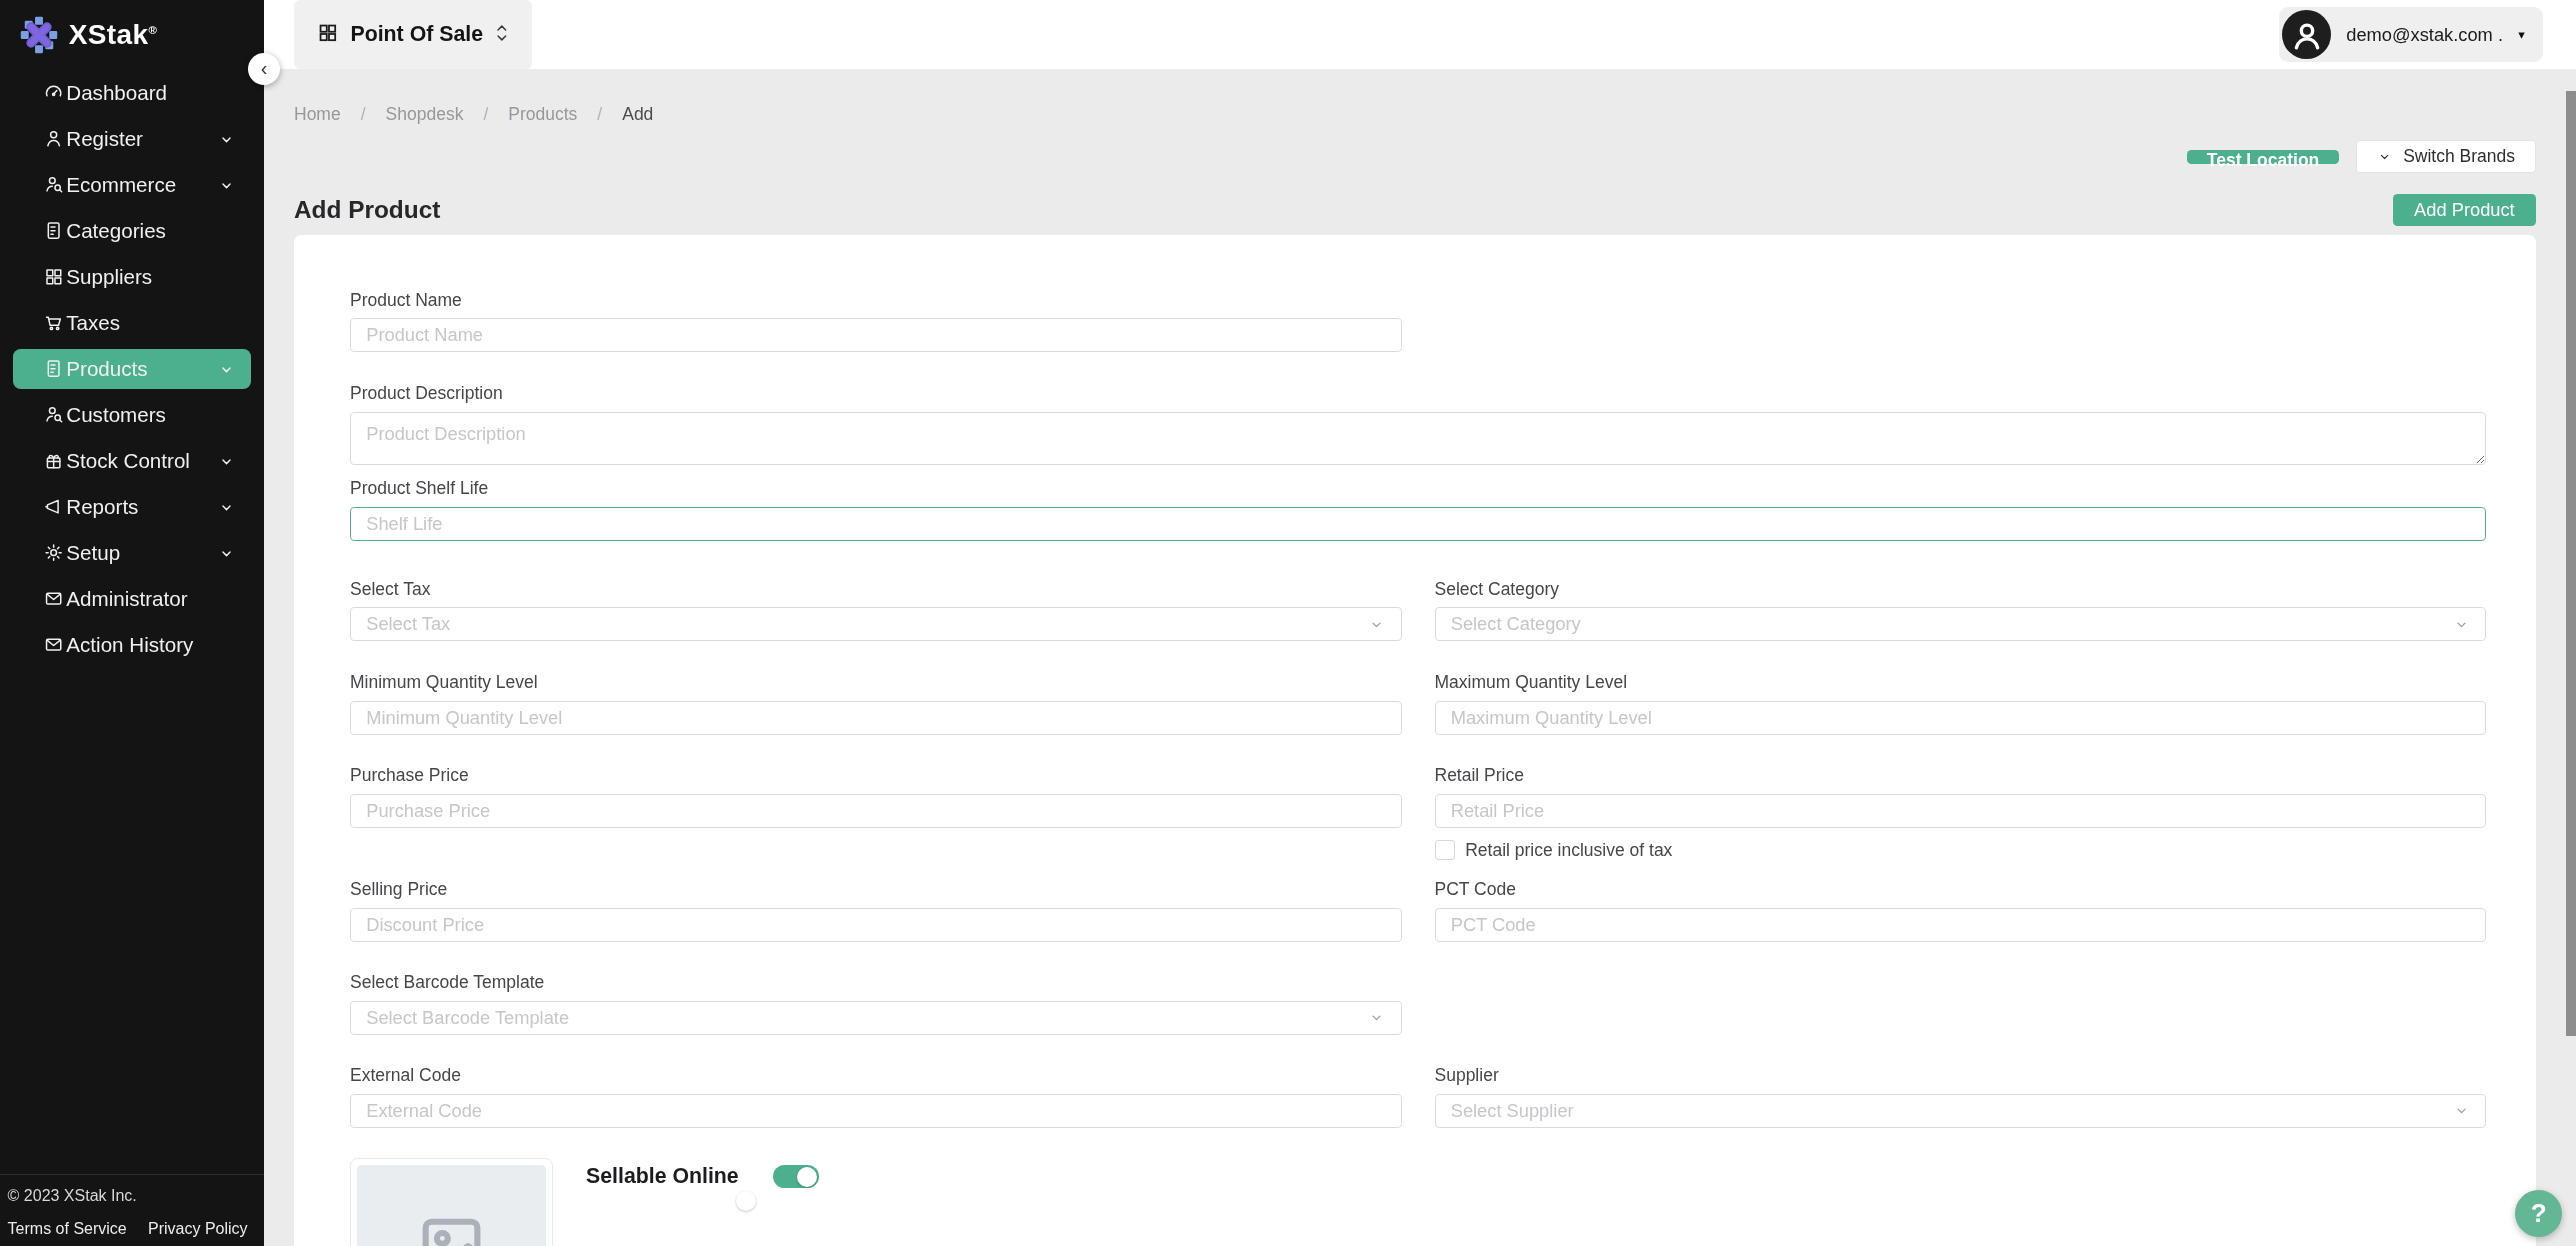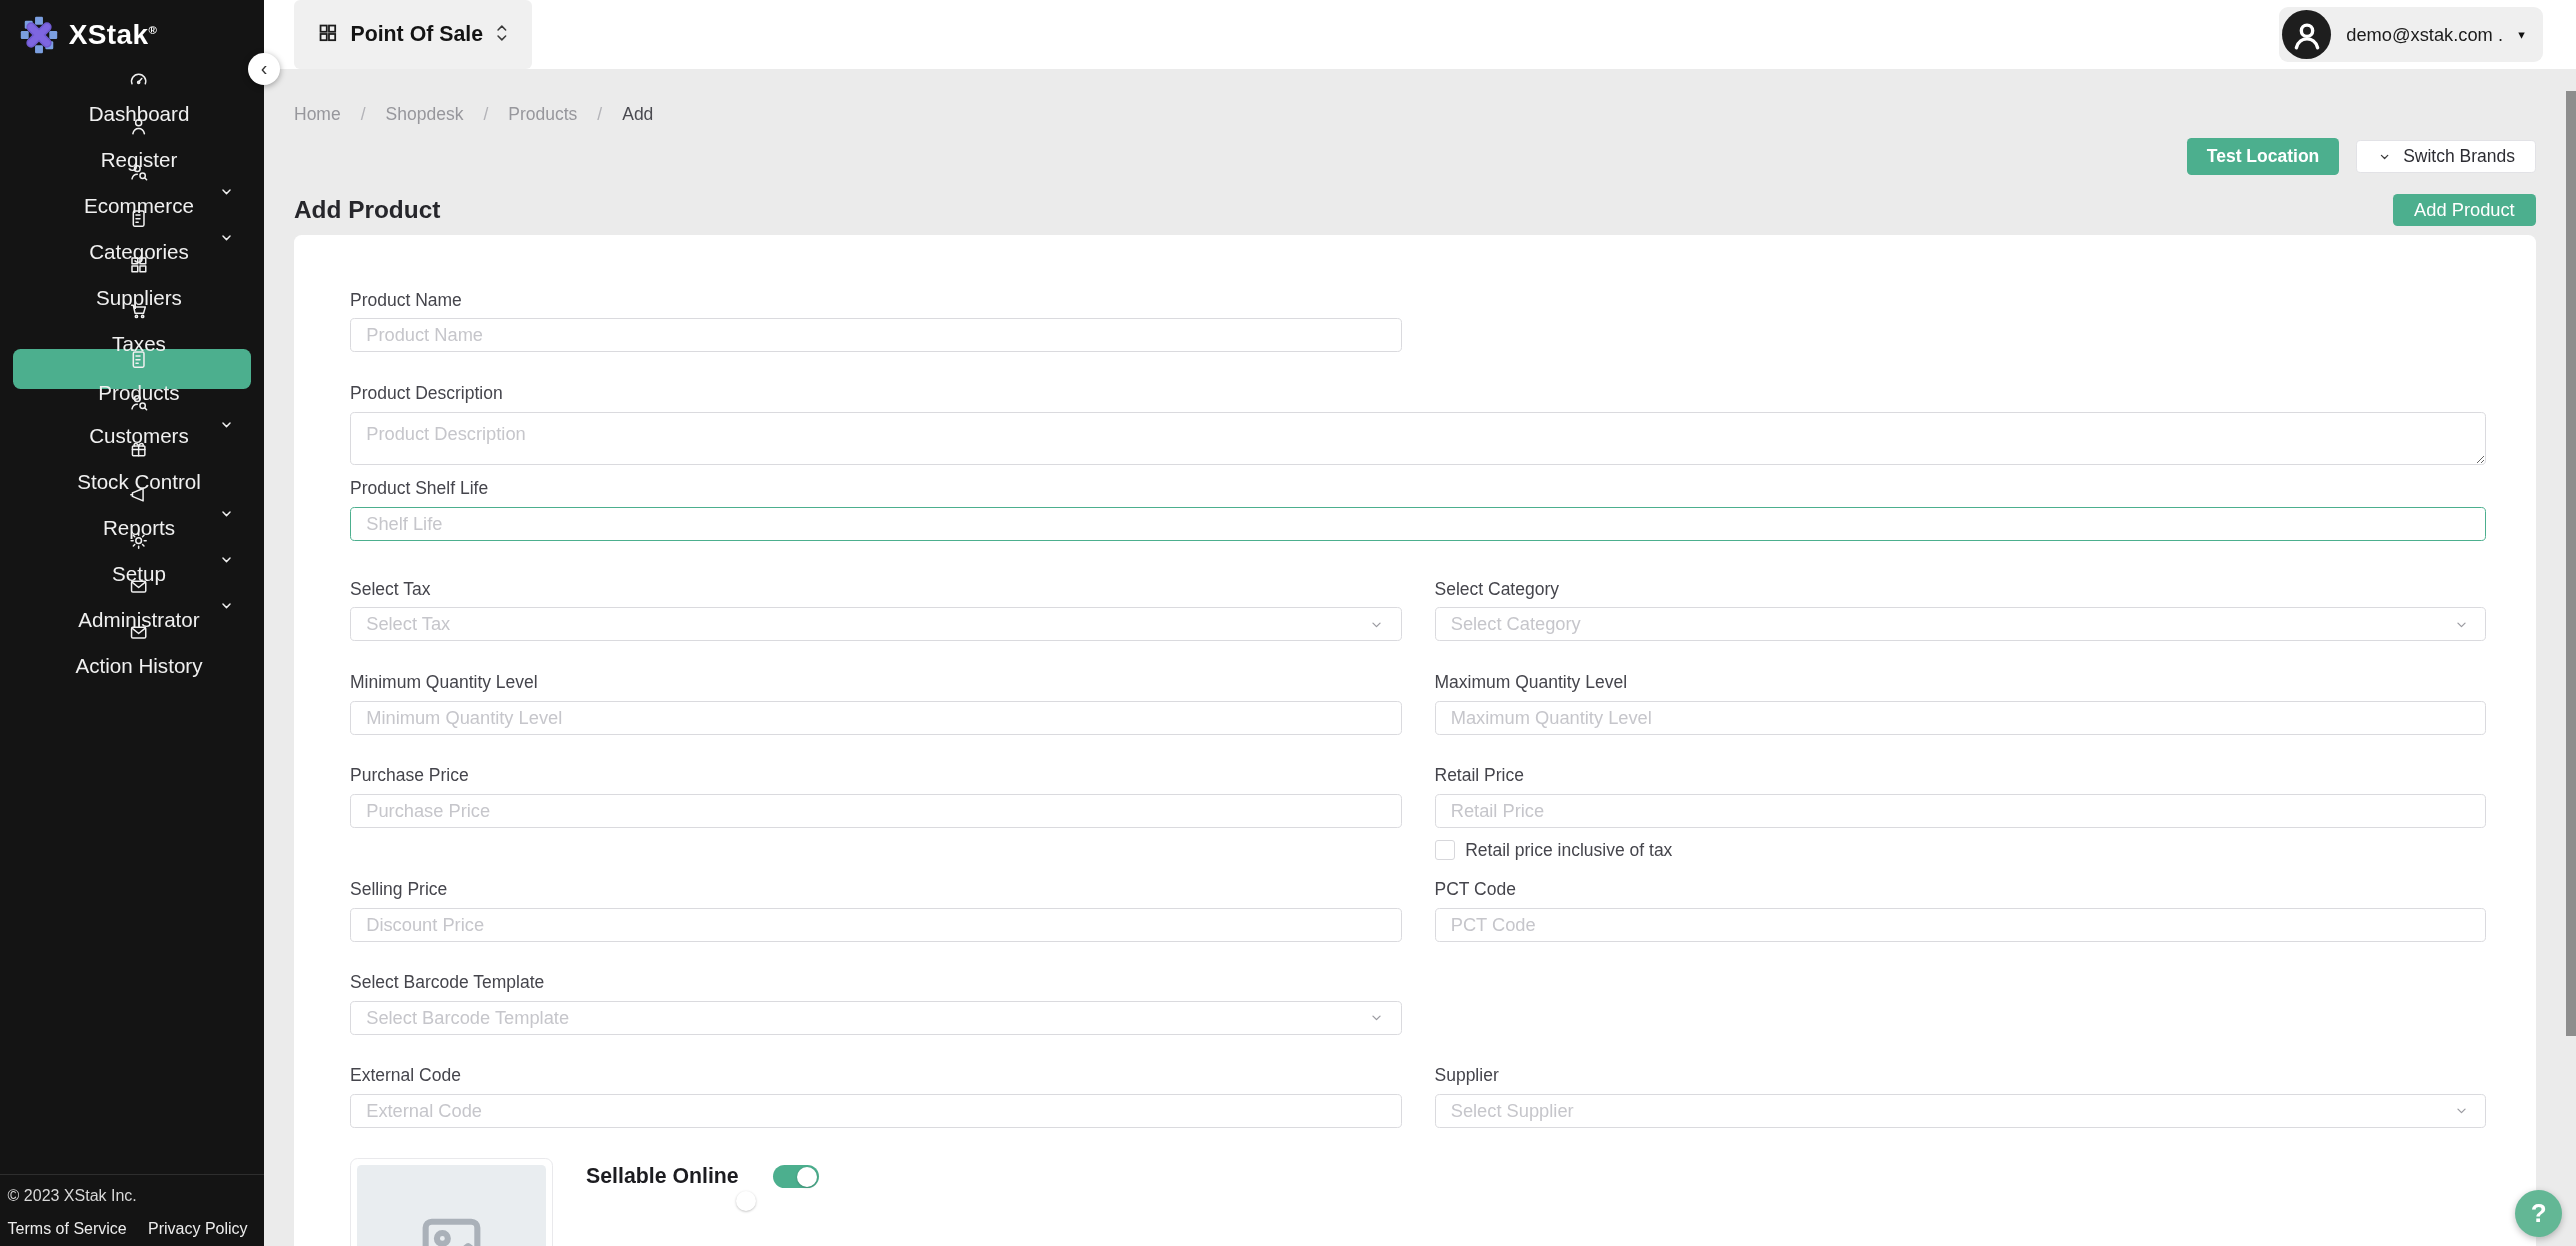--- a/index.html
+++ b/index.html
@@ -14,21 +14,21 @@
   .logo-mark { width:38px; height:38px; }
   .logo-text { font-size:28px; font-weight:bold; color:#fff; letter-spacing:0.4px; }
   .logo-reg { font-size:11.4px; vertical-align:super; color:#fff; }
   .collapse-btn {
     position:absolute; top:53px; right:-16px; width:32px; height:32px; border-radius:50%;
     background:#fff; color:#333; display:flex; align-items:center; justify-content:center;
     font-size:20px; line-height:1; box-shadow:0 1.5px 6.1px rgba(0,0,0,.35); cursor:pointer; z-index:9;
     padding-bottom:3px;
   }
   .nav { margin-top:0; }
-  .nav-item { height:46px; display:flex; align-items:center; gap:11px; padding:0 29px 0 43px; color:#f0f0f0; font-size:20.6px; cursor:pointer;flex-direction:column; }
+  .nav-item { height:46px; display:flex; align-items:center; gap:2px; padding:0 29px 0 43px; color:#f0f0f0; font-size:20.6px; cursor:pointer; }
   .nav-item .nicon { width:21.3px; height:21.3px; flex-shrink:0; display:flex; align-items:center; justify-content:center; }
   .nav-item .nicon svg { width:21.3px; height:21.3px; stroke:#f0f0f0; fill:none; stroke-width:1.7; stroke-linecap:round; stroke-linejoin:round; }
   .nav-item .chev { margin-left:auto; display:flex; }
   .nav-item .chev svg { width:17px; height:17px; stroke:#f0f0f0; fill:none; stroke-width:2; stroke-linecap:round; stroke-linejoin:round; }
   .nav-item.active { background:#4caf8e; border-radius:7.6px; margin:3px 13px; height:40px; padding-left:30px; padding-right:16px; }
   .sidebar-footer { margin-top:auto; border-top:0.8px solid #2e2e2e; padding:12.2px 7.6px 9.1px 7.6px; font-size:16px; }
   .sf-copy { color:#d8d8d8; margin-bottom:15px; }
   .sf-links { display:flex; gap:21.3px; }
   .sf-links span { color:#ececec; cursor:pointer; }
   
@@ -44,21 +44,21 @@
   .user-email { font-size:18.3px; font-weight:normal; color:#1b1b1b; }
   .user-caret { font-size:13px; color:#111; }
   
   .content { flex:1; padding:35px 0 0 30px; }
   .content-inner { width:2242px; }
   .breadcrumb { display:flex; gap:20px; font-size:17.5px; color:#97979c; align-items:center; }
   .breadcrumb .bc-item { cursor:pointer; }
   .breadcrumb .bc-sep { color:#b3b3b8; }
   .breadcrumb .bc-current { color:#4a4a50; }
   .actions-row { display:flex; justify-content:flex-end; align-items:center; gap:17px; margin-top:15.2px; height:33px; }
-  .btn-location { background:#4caf8e; color:#fff; font-size:17.5px; font-weight:bold; border:none; border-radius:4.6px; height:37px; padding:0 20px; cursor:pointer; }
+  .btn-location { background:#4caf8e; color:#fff; font-size:17.5px; font-weight:bold; border:none; border-radius:4.6px; height:14px; padding:0 20px; cursor:pointer; }
   .btn-switch { background:#fff; color:#2d2d33; font-size:17.5px; border:0.8px solid #e2e2e6; border-radius:4.6px; height:33px; padding:0 20px; display:flex; align-items:center; gap:10.7px; cursor:pointer; }
   .btn-switch svg { width:15.2px; height:15.2px; stroke:#3a3a3a; fill:none; stroke-width:2; stroke-linecap:round; stroke-linejoin:round; }
   .title-row { display:flex; justify-content:space-between; align-items:center; margin-top:21.3px; }
   .page-title { font-size:24.4px; font-weight:bold; color:#26262b; }
   .btn-submit { background:#4caf8e; color:#fff; font-size:18.3px; border:none; border-radius:4.6px; height:32px; padding:0 21.3px; cursor:pointer; }
   
   .card { margin-top:8.4px; background:#fff; border-radius:7.6px 7.6px 0 0; padding:55px 50px 0 56px; min-height:991px; }
   .frow { display:flex; gap:33px; margin-bottom:30.5px; }
   .fcol { width:1052px; }
   .ffull { width:2136px; }

